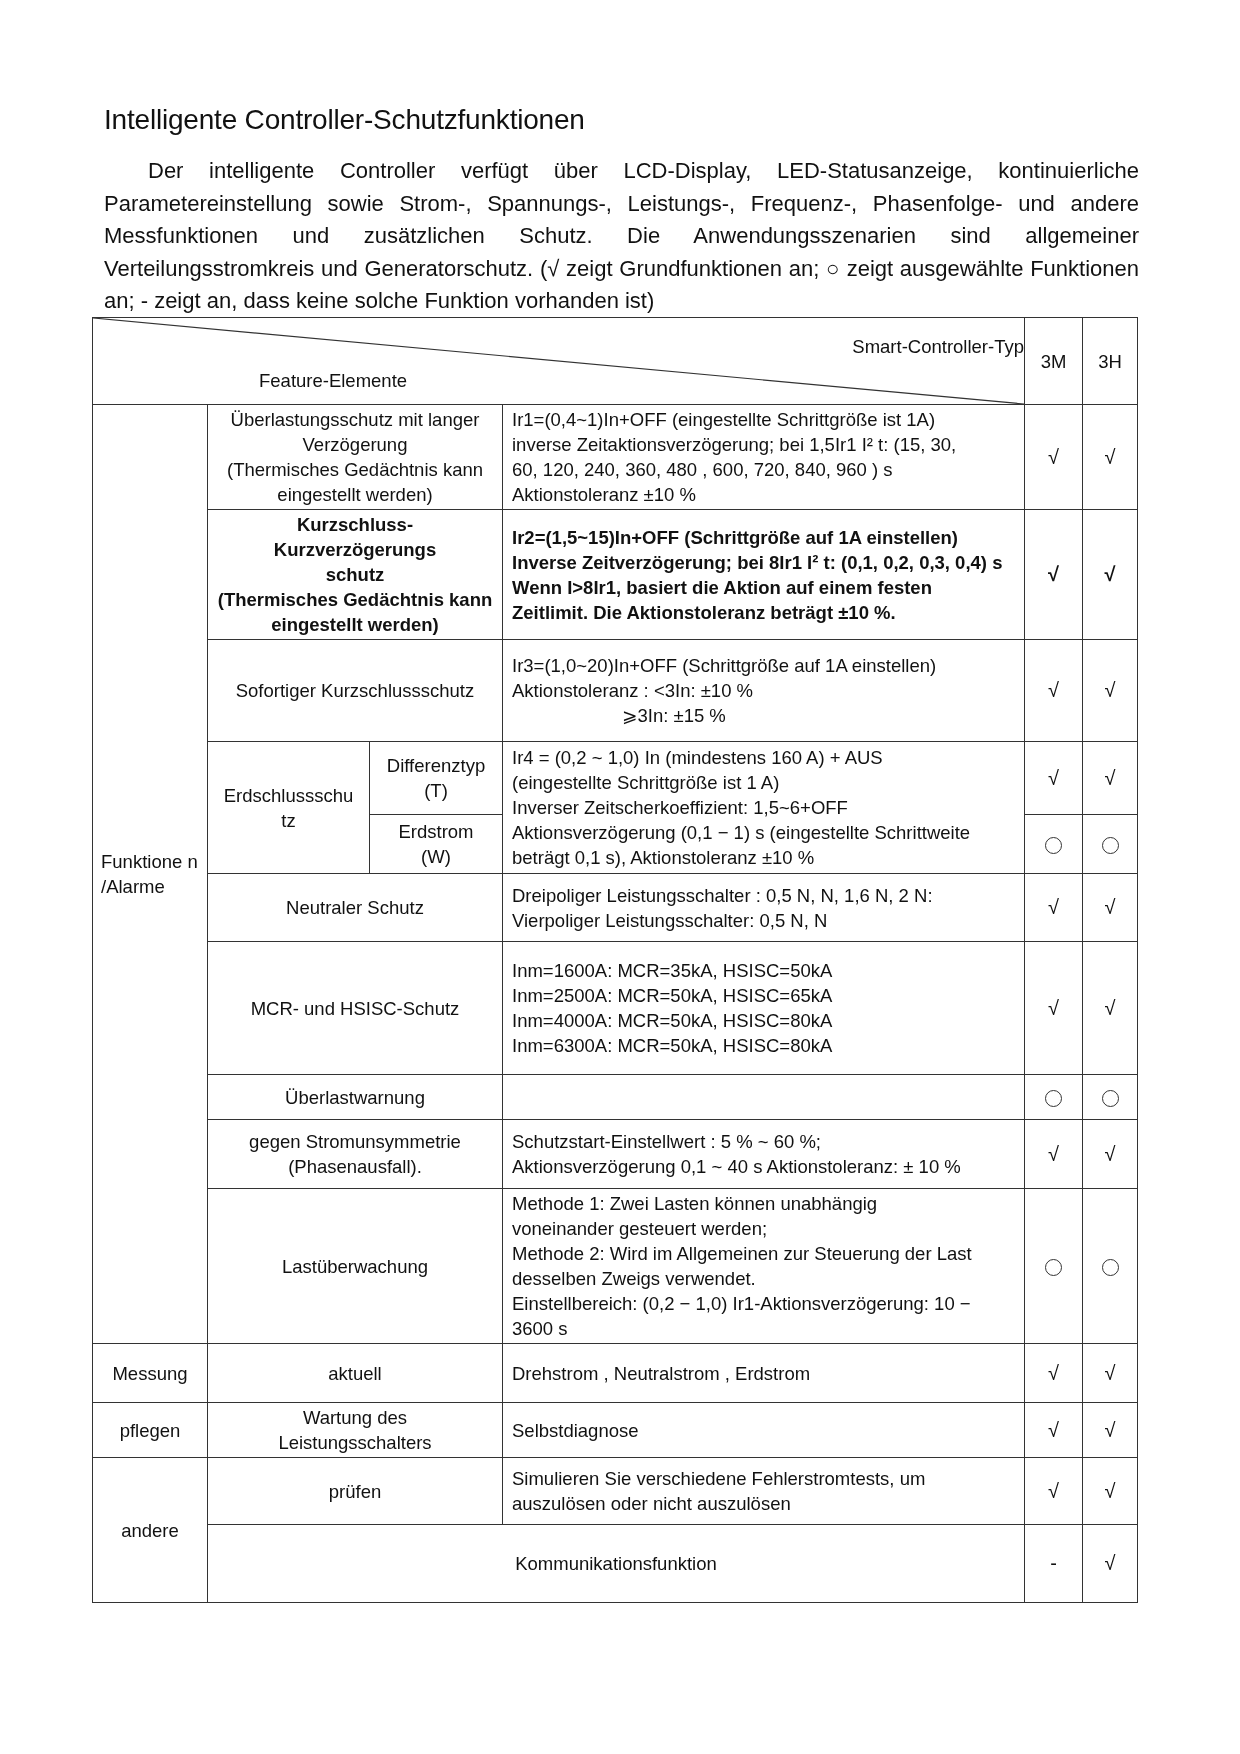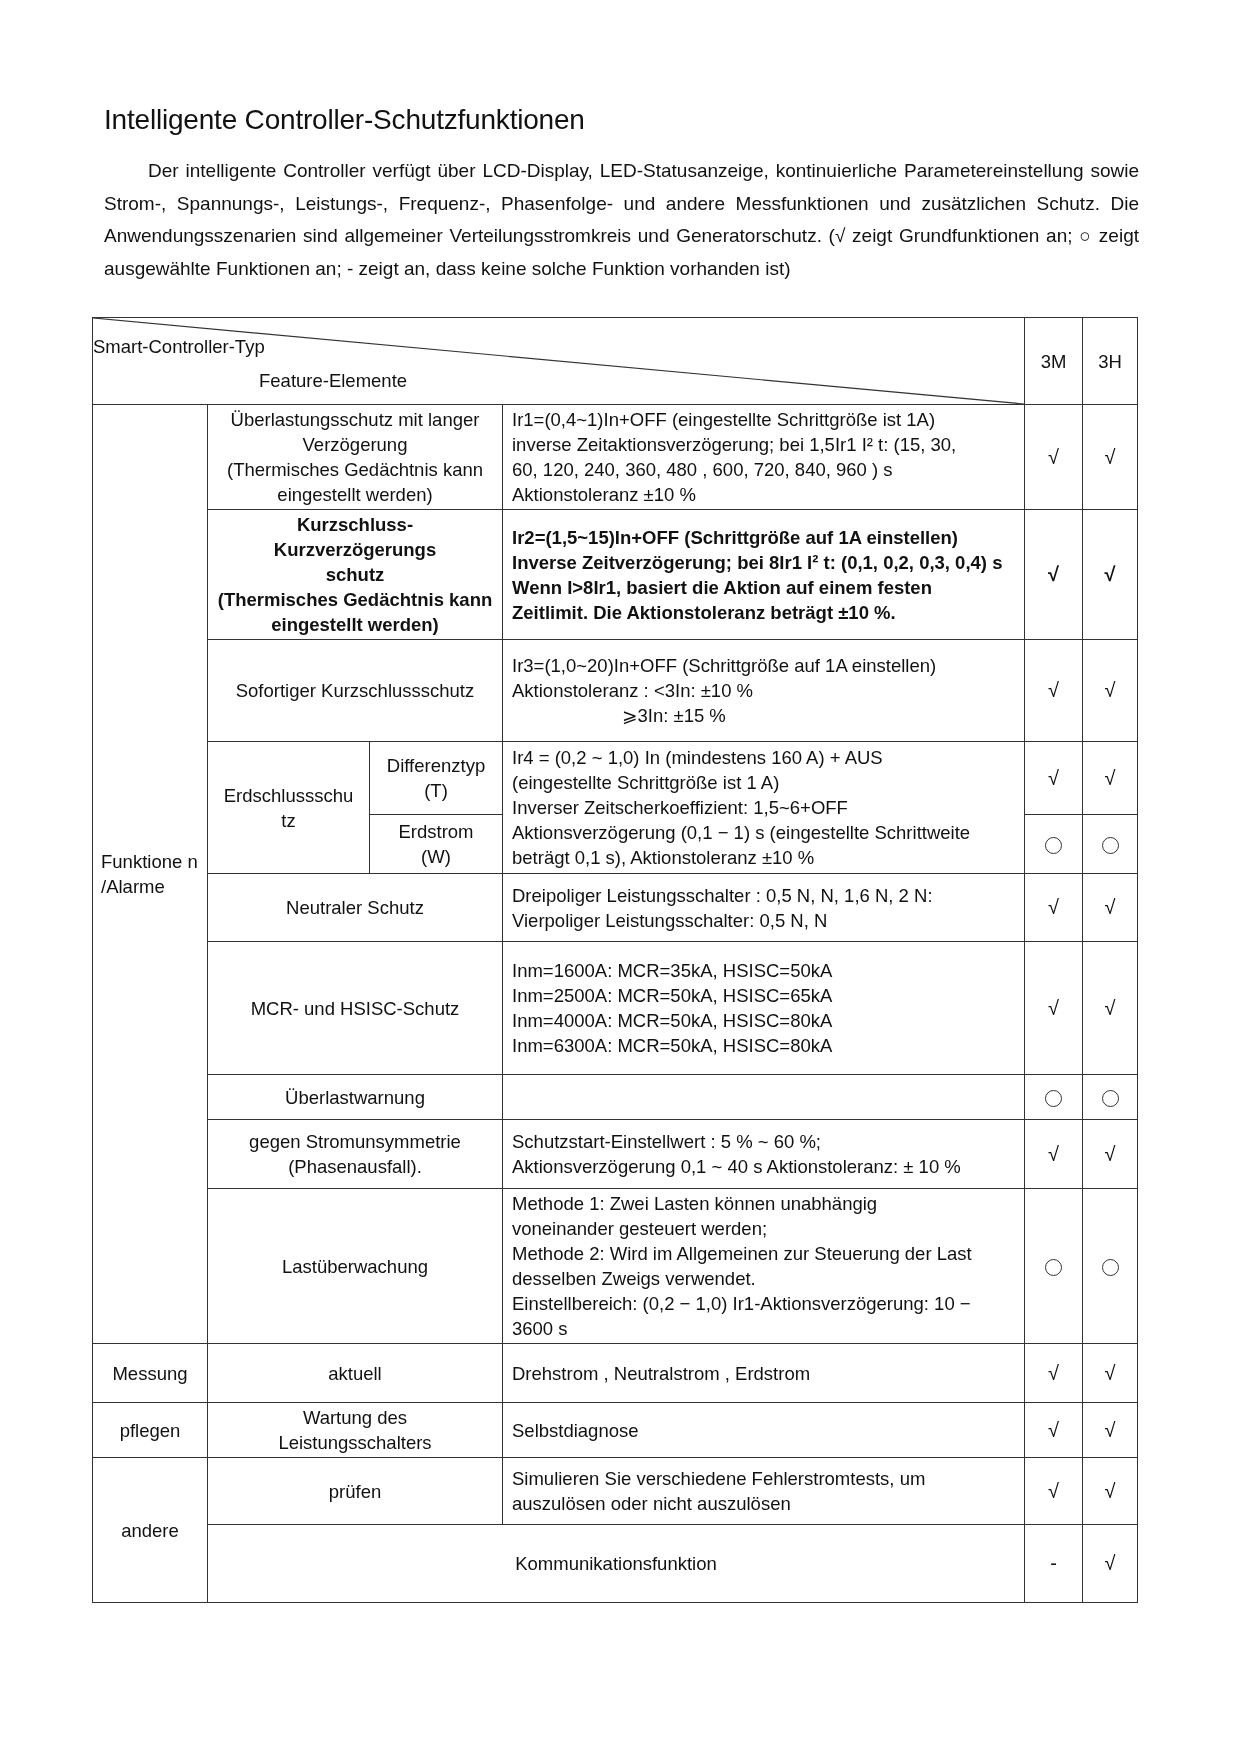--- a/index.html
+++ b/index.html
@@ -6,37 +6,37 @@
   body {
     width: 1240px; height: 1754px; position: relative; overflow: hidden;
     font-family: "Liberation Sans", "DejaVu Sans", sans-serif; color: #111;
   }
   .title {
     position: absolute; left: 104px; top: 104px;
     font-size: 28px; font-weight: normal; margin: 0; letter-spacing: -0.2px; text-align: right;
   }
   .intro {
     position: absolute; left: 104px; top: 155px; width: 1035px;
-    font-size: 19px; line-height: 32.6px; text-align: justify; margin: 0;
+    font-size: 22px; line-height: 32.6px; text-align: justify; margin: 0;
     text-indent: 44px;
   }
   table.spec {
     position: absolute; left: 92px; top: 317px;
     border-collapse: collapse; table-layout: fixed;
     font-size: 18.5px; line-height: 25px;
   }
   table.spec td {
     border: 1.4px solid #333; padding: 2px 9px; vertical-align: middle;
   }
   td.c { text-align: center; }
   td.l { text-align: left; }
   td.mark { text-align: center; font-size: 20px; padding: 0; }
   td.hdr-diag { position: relative; padding: 0; }
   .hdr-diag svg { position: absolute; left: 0; top: 0; width: 100%; height: 100%; }
-  .hdr-top { position: absolute; left: 0; right: 0; top: 16px; text-align: left; }
+  .hdr-top { position: absolute; left: 0; right: 0; top: 16px; text-align: right; }
   .hdr-bot { position: absolute; left: 166px; top: 50px; }
   .desc div { white-space: nowrap; }
   .indent-ge { padding-left: 110px; }
   .circle {
     display: inline-block; width: 15px; height: 15px; border: 1.3px solid #333;
     border-radius: 50%; vertical-align: middle;
   }
 </style>
 </head>
 <body>

